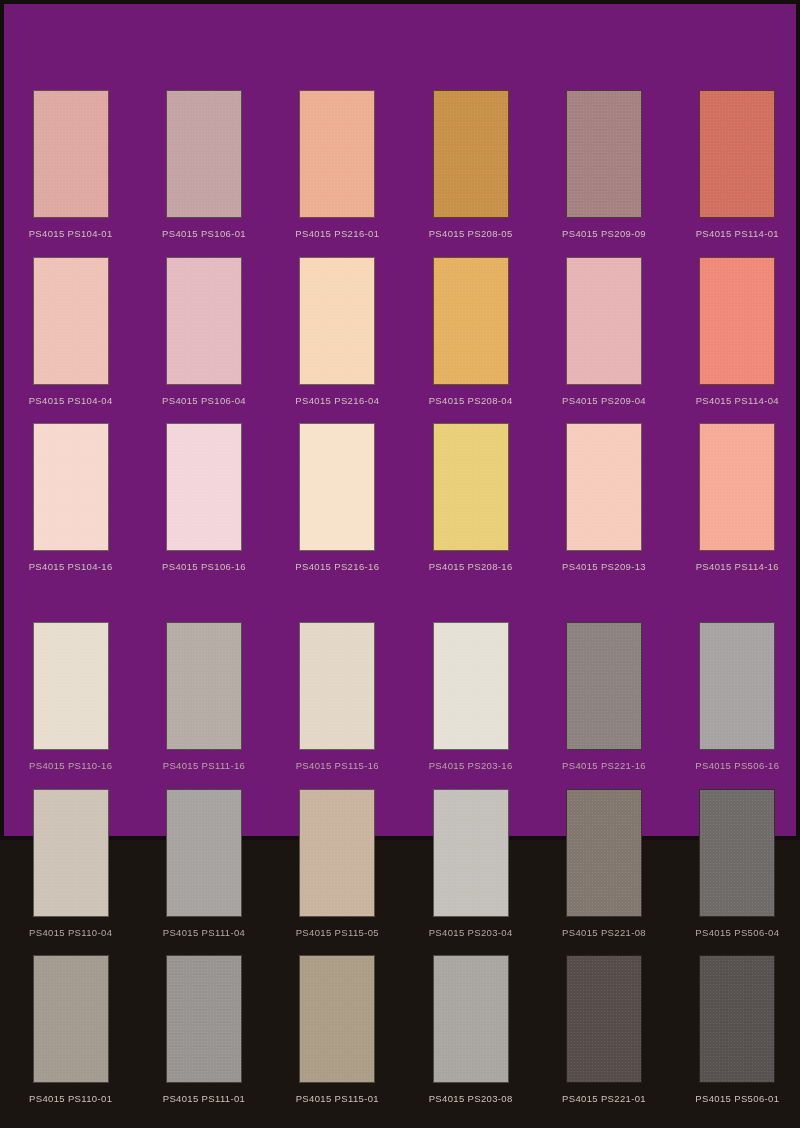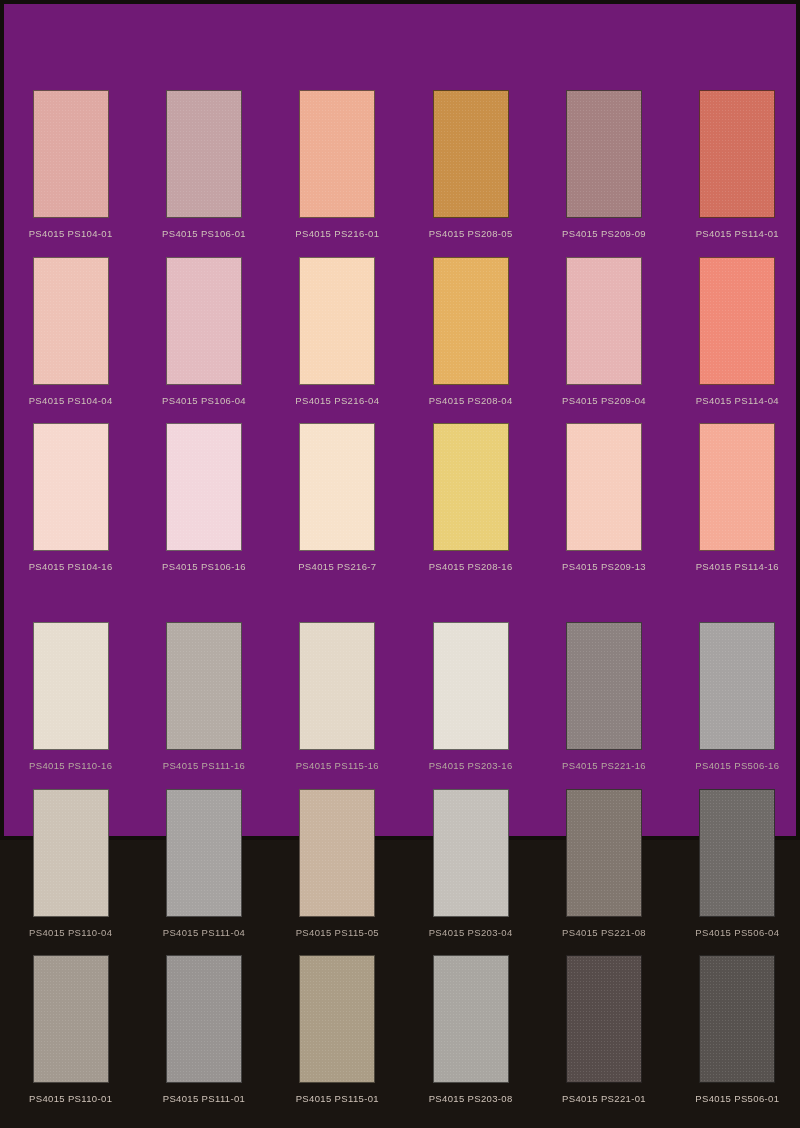--- a/index.html
+++ b/index.html
@@ -121,21 +121,21 @@
           <div class="chip-label">PS4015 PS114-04</div>
         </div></div>
       <div class="swatch-row"><div class="cell">
           <div class="chip" style="background: rgb(246, 216, 206);"></div>
           <div class="chip-label">PS4015 PS104-16</div>
         </div><div class="cell">
           <div class="chip" style="background: rgb(242, 214, 220);"></div>
           <div class="chip-label">PS4015 PS106-16</div>
         </div><div class="cell">
           <div class="chip" style="background: rgb(247, 226, 203);"></div>
-          <div class="chip-label">PS4015 PS216-7</div>
+          <div class="chip-label">PS4015 PS216-16</div>
         </div><div class="cell">
           <div class="chip" style="background: rgb(233, 207, 120);"></div>
           <div class="chip-label">PS4015 PS208-16</div>
         </div><div class="cell">
           <div class="chip" style="background: rgb(246, 205, 189);"></div>
           <div class="chip-label">PS4015 PS209-13</div>
         </div><div class="cell">
           <div class="chip" style="background: rgb(245, 171, 151);"></div>
           <div class="chip-label">PS4015 PS114-16</div>
         </div></div>

